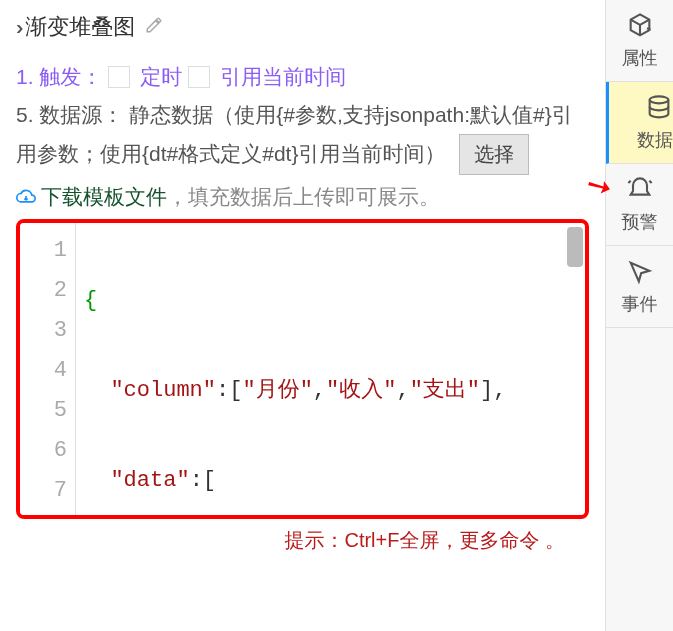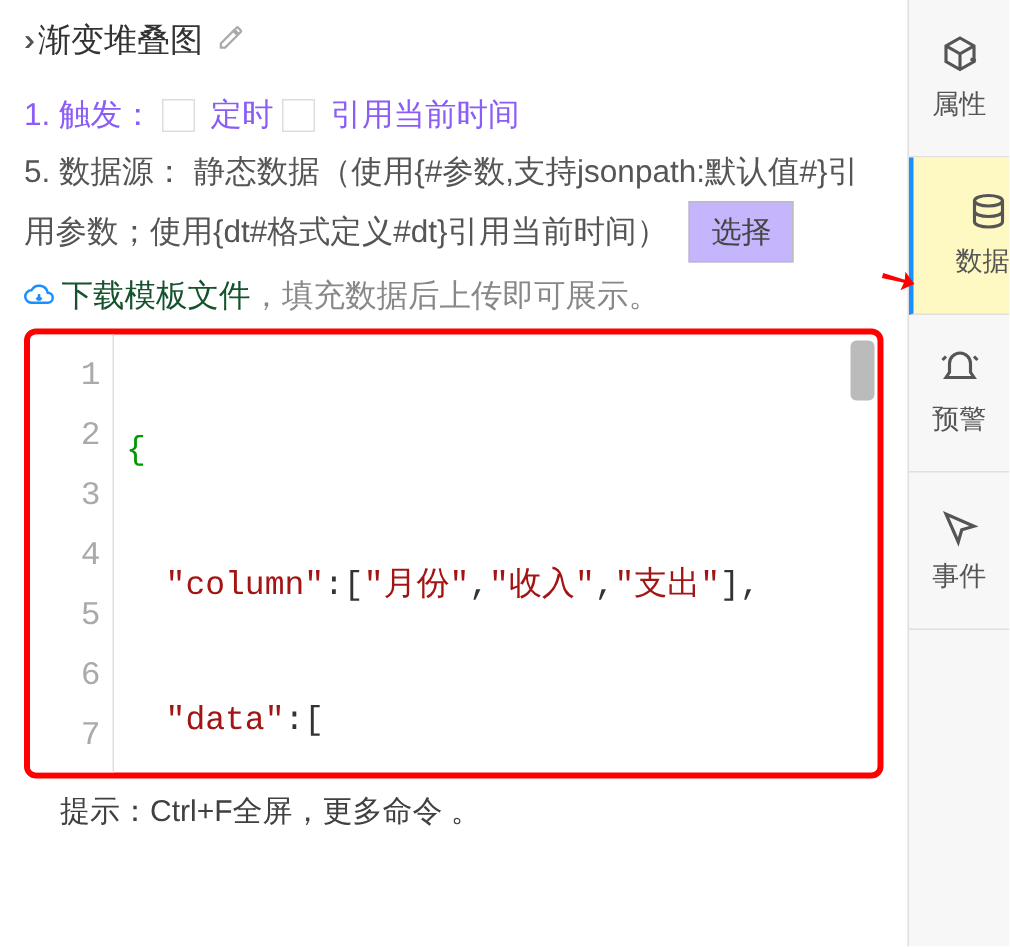--- a/index.html
+++ b/index.html
@@ -58,21 +58,21 @@
       display: inline-block;
       vertical-align: middle;
     }
     .desc {
       color: #555;
       font-size: 21px;
       line-height: 38px;
     }
     .select-btn {
       border: 1px solid #bbb;
-      background: #c4b5fd;
+      background: #e5e5e5;
       padding: 6px 14px;
       font-size: 20px;
       color: #444;
       margin-left: 8px;
       cursor: pointer;
       font-family: inherit;
     }
     .download-row {
       margin-top: 8px;
       font-size: 21px;
@@ -124,34 +124,35 @@
     .scrollbar-v {
       position: absolute;
       right: 2px;
       top: 4px;
       width: 16px;
       height: 260px;
       background: #bbb;
       border-radius: 4px;
     }
     .hint {
+      text-align: right;
       padding: 8px 24px;
-      color: #404040;
+      color: #b91c1c;
       font-size: 20px;
     }
     .sidebar {
       width: 68px;
       border-left: 1px solid #e0e0e0;
       display: flex;
       flex-direction: column;
       background: #f7f7f7;
       position: relative;
     }
     .tab {
-      height: 105px;
+      height: 82px;
       display: flex;
       flex-direction: column;
       align-items: center;
       justify-content: center;
       border-bottom: 1px solid #e0e0e0;
       cursor: pointer;
       font-size: 18px;
       color: #555;
       gap: 6px;
     }

